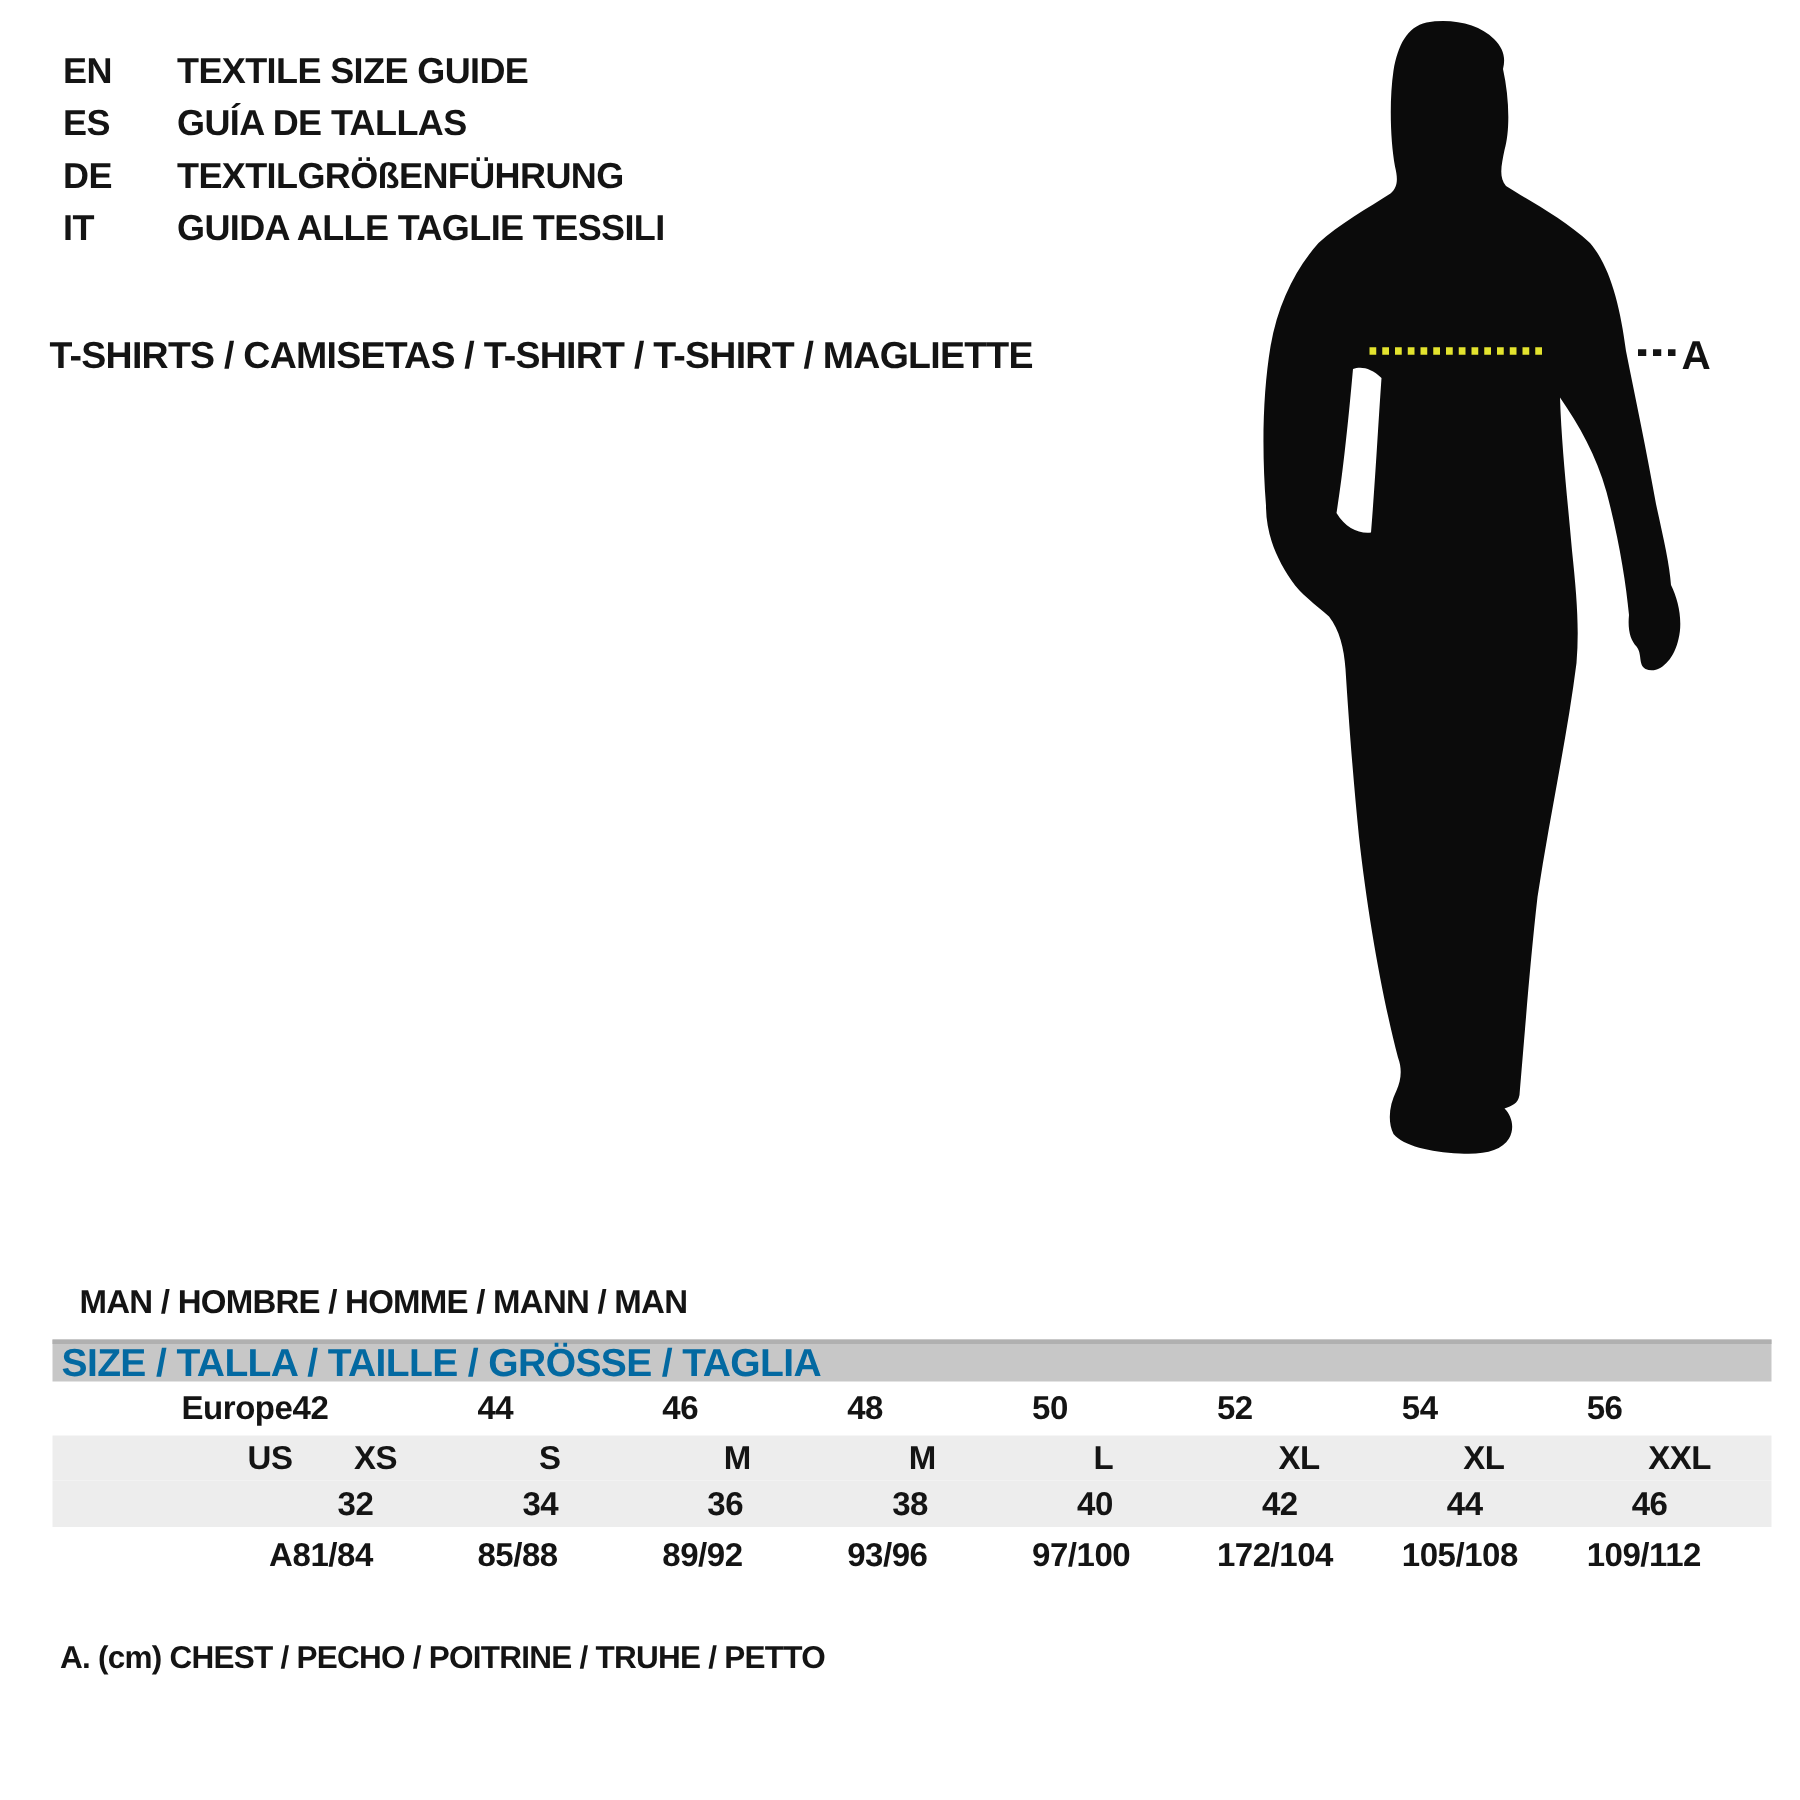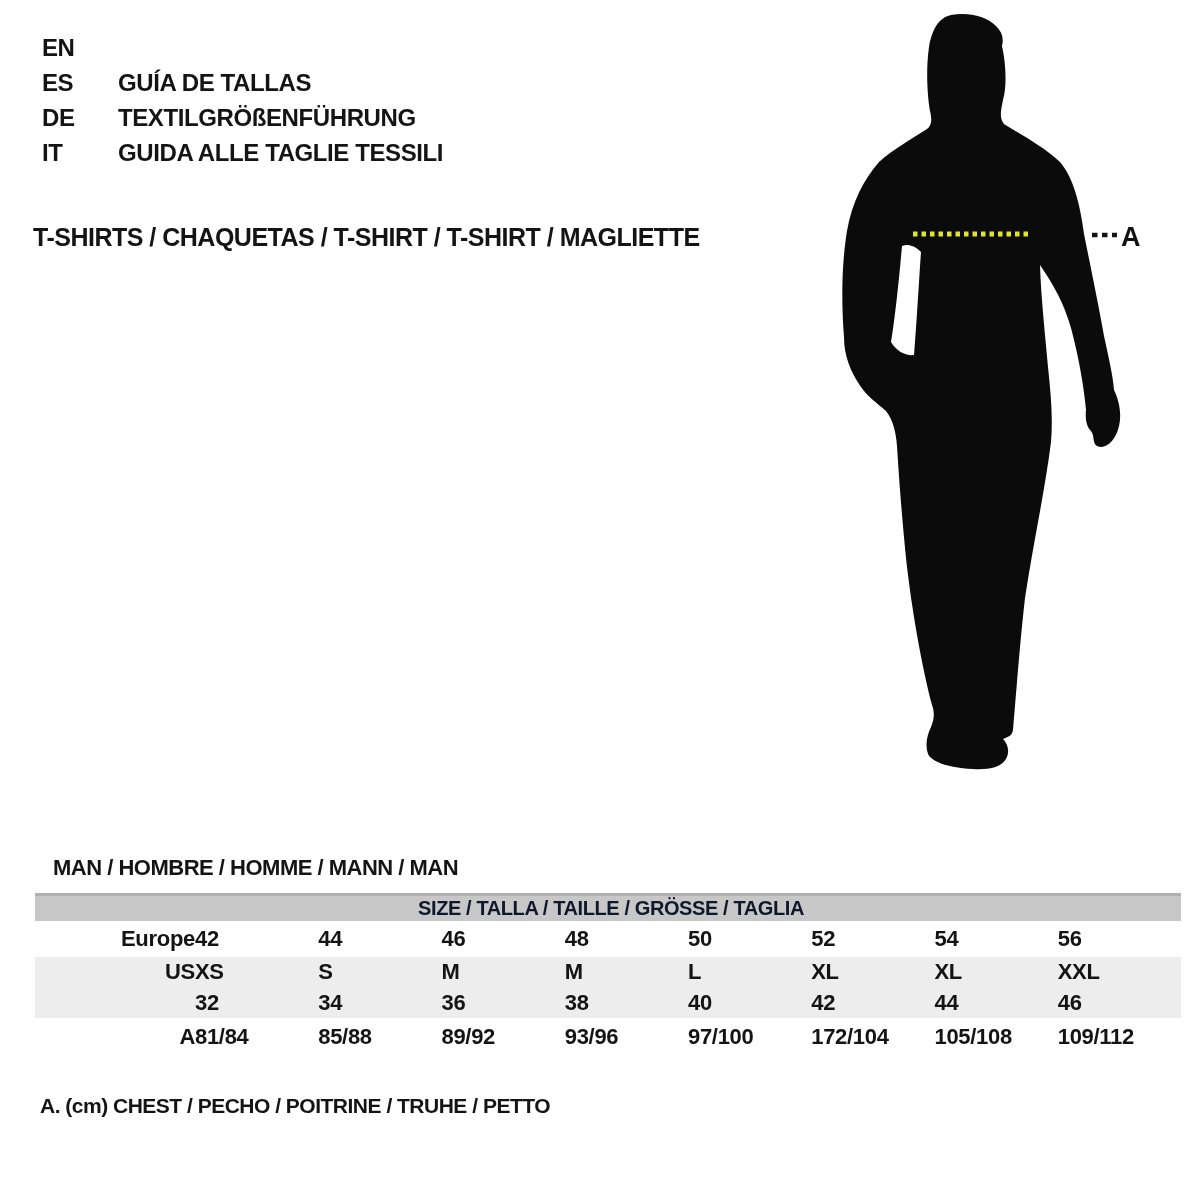--- a/index.html
+++ b/index.html
@@ -23,59 +23,60 @@
   .measure-a{font-family:"Liberation Sans","DejaVu Sans",sans-serif;font-weight:bold;font-size:27px;fill:#121212;}
 
   
   .man-title{position:absolute;left:40px;top:842px;margin:13px;font-size:22px;letter-spacing:-0.5px;white-space:nowrap;}
 
   
   .tbl{position:absolute;left:35px;top:893px;width:1146px;}
   .tbl-head{
     box-sizing:border-box;height:28px;line-height:25px;
     background:#c7c7c7;border-top:3px solid #b0b0b0;
-    padding-left:6px;font-size:20px;color:#0f172a;letter-spacing:-0.4px;text-align:center;
+    padding-left:6px;font-size:26px;color:#0369a1;letter-spacing:-0.4px;
   }
   .tbl-row{display:grid;grid-template-columns:160px repeat(8,1fr);align-items:center;font-size:22px;letter-spacing:-0.3px;}
   .tbl-row.shaded{background:#ededed;}
   .tbl-row:nth-child(1){height:36px;}
-  .tbl-row:nth-child(2){height:30px;}
-  .tbl-row:nth-child(3){height:31px;}
+  .tbl-row:nth-child(2){height:30px;gap:41px;}
+  .tbl-row:nth-child(3){height:31px;gap:30px;}
   .tbl-row:nth-child(4){height:38px;}
   .cell.label{padding-left:6px;text-align:right;}
   .cell.value{text-align:left;}
 
   
   .footnote{position:absolute;left:40px;top:1094px;font-size:21px;letter-spacing:-0.5px;white-space:nowrap;text-align:center;}
 </style>
 </head>
 <body>
 
 <div id="page">
 
   <section class="langs">
       <div class="lang-row">
         <span class="lang-code">EN</span>
+        <span class="lang-label">TEXTILE SIZE GUIDE</span>
       </div>
       <div class="lang-row">
         <span class="lang-code">ES</span>
         <span class="lang-label">GUÍA DE TALLAS</span>
       </div>
       <div class="lang-row">
         <span class="lang-code">DE</span>
         <span class="lang-label">TEXTILGRÖßENFÜHRUNG</span>
       </div>
       <div class="lang-row">
         <span class="lang-code">IT</span>
         <span class="lang-label">GUIDA ALLE TAGLIE TESSILI</span>
       </div>
     </section>
 
   <section class="cats">
-    <div>T-SHIRTS / CHAQUETAS / T-SHIRT / T-SHIRT / MAGLIETTE</div>
+    <div>T-SHIRTS / CAMISETAS / T-SHIRT / T-SHIRT / MAGLIETTE</div>
   </section>
 
   <svg class="fig" viewBox="0 0 1200 1200" aria-hidden="true">
     <path fill-rule="evenodd" d="M 951 15
          C 968 12, 986 16, 996 26
          C 1002 32, 1004 38, 1002 46
          C 1006 64, 1007 86, 1003 100
          C 1001 110, 999 118, 1004 124
          C 1018 133, 1043 146, 1060 162
          C 1073 177, 1080 203, 1084 234

